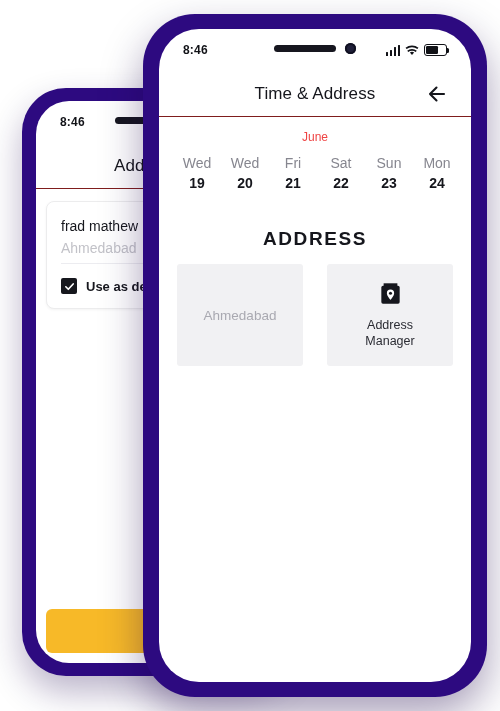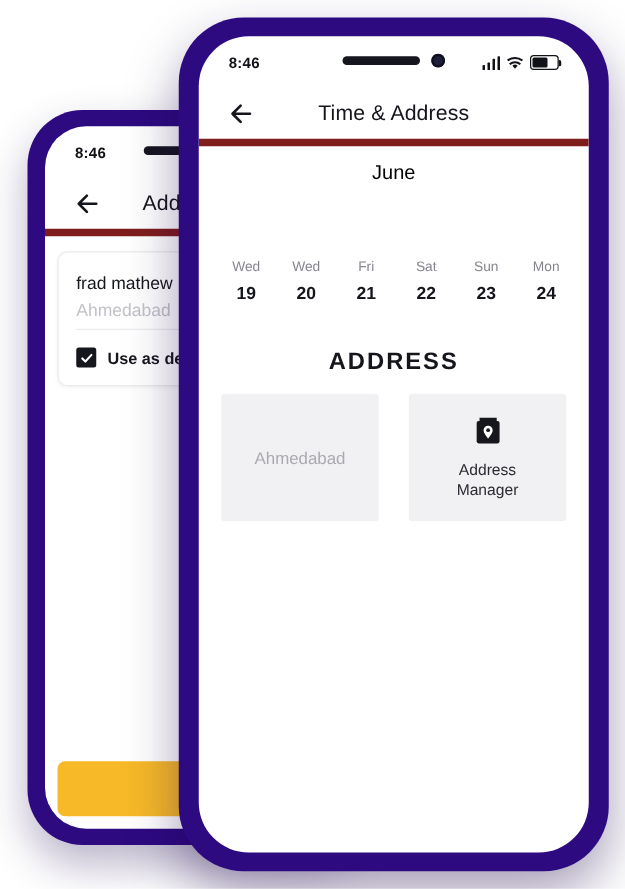--- a/index.html
+++ b/index.html
@@ -158,21 +158,22 @@
   }
 
   
   .appbar {
     height: 46px;
     display: flex;
     align-items: center;
     padding: 0 22px;
     box-sizing: border-box;
     position: relative;
-    border-bottom: 6px solid #7f1d1d;
+    border-bottom: 1px solid #7f1d1d;
+    justify-content: flex-end;
   }
   .back-arrow {
     width: 24px;
     height: 24px;
     flex: 0 0 auto;
     cursor: pointer;
   }
   .appbar-title {
     position: absolute;
     left: 0;
@@ -186,39 +187,38 @@
   .appbar-title.left-shift {
     text-align: left;
     left: 78px;
     right: auto;
     white-space: nowrap;
   }
 
   
   .month-label {
     text-align: center;
-    font-size: 16px;
-    color: #000000;
+    font-size: 12px;
+    color: #ef4444;
     padding: 13px 0 10px;
   }
   .daystrip {
     display: flex;
     padding: 0 10px 0 14px;
     box-sizing: border-box;
   }
   .day {
     flex: 1 1 0;
     text-align: center;
     cursor: pointer;
   }
   .day-name {
-    font-size: 11px;
+    font-size: 14px;
     color: #86868f;
     line-height: 18px;
-    margin-top: 47px;
   }
   .day-num {
     font-size: 14px;
     font-weight: bold;
     color: #15161c;
     line-height: 22px;
   }
 
   
   .section-title {

